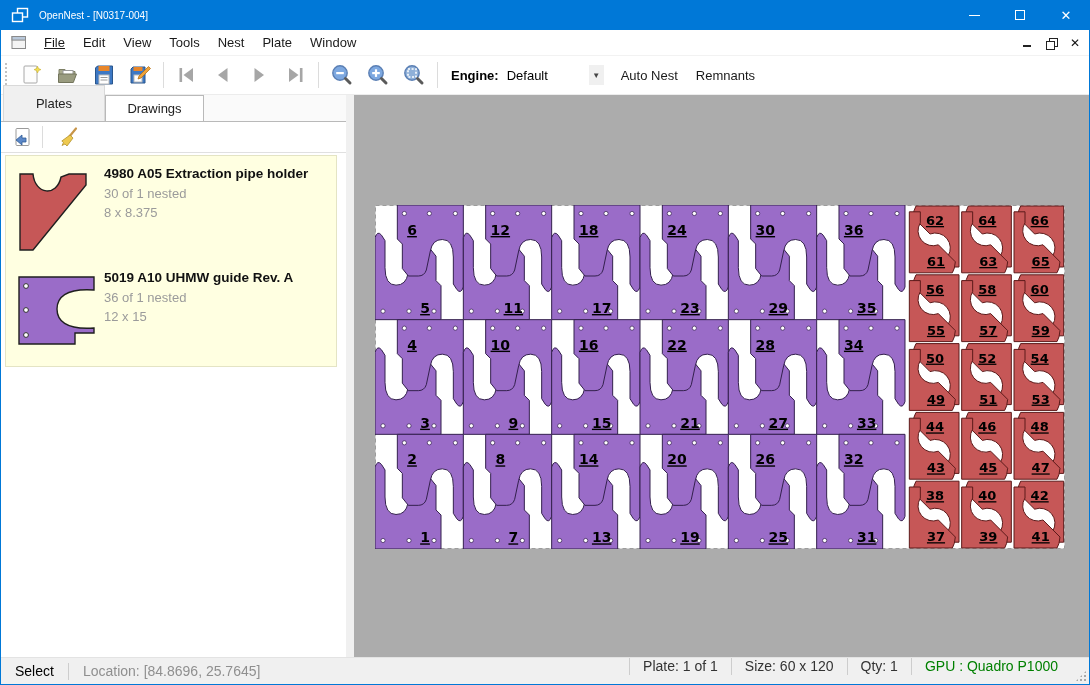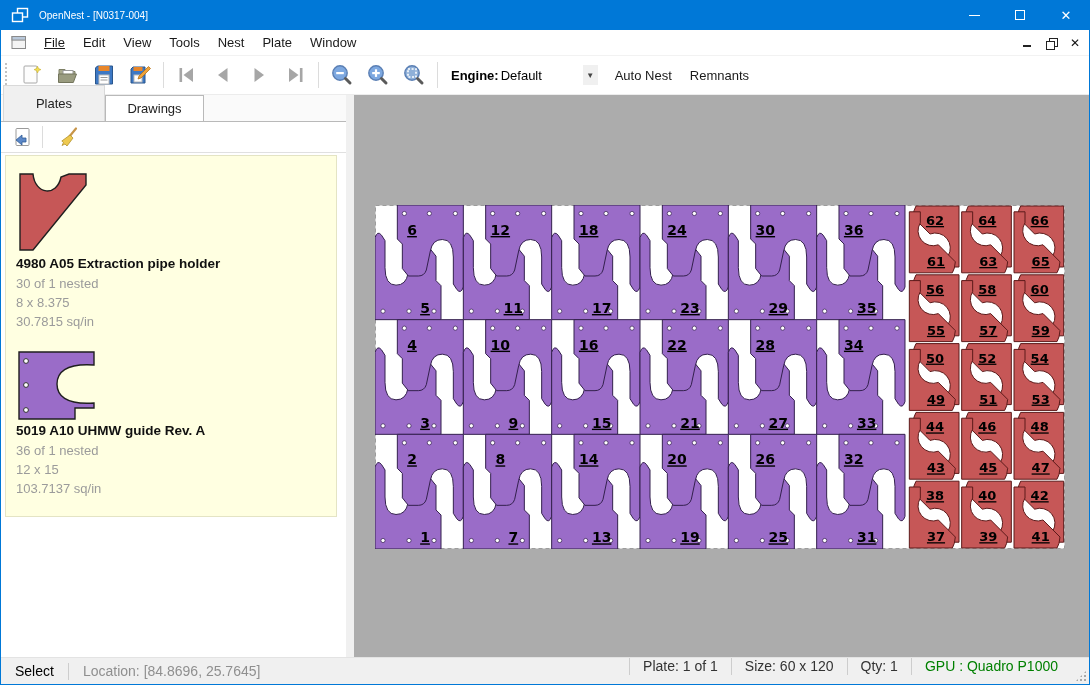--- a/index.html
+++ b/index.html
@@ -33,41 +33,41 @@
   .mdi-restore::after { content:""; position:absolute; left:0; top:3px; width:7px; height:7px; border:1.4px solid #222; background:#fff; }
   .mdi-close { font-size:12px; font-weight:bold; color:#111; line-height:1; }
 
   
   .toolbar { position:absolute; left:0; top:56px; right:0; height:39px; background:#fff;
     display:flex; align-items:center; border-bottom:1px solid #ececec; }
   .grip { width:4px; height:26px; margin-left:3px; margin-right:6px;
     background-image:radial-gradient(#c2c2c2 1px, transparent 1.2px); background-size:4px 4px; }
   .tb-btn { width:36px; height:34px; display:flex; align-items:center; justify-content:center; border:1px solid transparent; }
   .tb-sep { width:1px; height:26px; background:#dcdcdc; margin:0 5px; }
-  .engine-label { font-weight:bold; margin:0 0 0 8px; }
+  .engine-label { font-weight:bold; margin:0 6px 0 8px; }
   .engine-value { width:84px; padding:3px 2px; }
   .engine-drop { width:15px; height:20px; background:#f0f0f0; display:flex; align-items:center; justify-content:center;
     font-size:8px; color:#444; margin-right:8px; }
   .tb-text-btn { padding:8px 9px; color:#1a1a1a; }
 
   
   .left-panel { position:absolute; left:0; top:95px; width:345px; bottom:27px; background:#fff; }
   .tabstrip { position:absolute; left:0; top:0; right:0; height:26px; background:#fafafa; display:flex; align-items:flex-end; }
   .tab { height:36px; padding:0 4px; display:flex; align-items:center; justify-content:center;
     border:1px solid #d9d9d9; border-bottom:none; background:#f0f0f0; color:#222; }
   .tab.plates { width:102px; margin-left:2px; }
   .tab.active { height:26px; background:#fff; border-color:#b9b9b9; position:relative; z-index:2; width:99px; }
   .panel-body { position:absolute; left:0; top:26px; right:0; bottom:0; background:#fff; border-top:1px solid #b9b9b9; }
   .panel-toolbar { height:31px; display:flex; align-items:center; border-bottom:1px solid #e0e0e0; }
   .pt-btn { width:30px; height:28px; margin-left:6px; display:flex; align-items:center; justify-content:center; border:1px solid transparent; }
   .pt-sep { width:1px; height:22px; background:#dcdcdc; margin:0 5px; }
 
   .drawings-list { position:absolute; left:4px; right:9px; top:33px; background:#FFFFE1;
     border:1px solid #e4e4c4; padding:4px 0 10px 0; }
-  .drawing-item { display:flex; padding:6px 8px 8px 10px;flex-direction:column; }
+  .drawing-item { display:flex; padding:6px 8px 8px 10px; }
   .thumb-box { width:88px; min-width:88px; display:flex; align-items:flex-start; justify-content:flex-start; padding-top:4px; }
   .ditem-text .ditem-title { font-weight:bold; font-size:13.5px; color:#111; margin-bottom:3px; }
   .ditem-text .ditem-line { color:#9b9b9b; font-size:13px; line-height:19px; }
 
   
   .splitter { position:absolute; left:345px; top:95px; width:8px; bottom:27px; background:#f0f0f0; }
   .canvas { position:absolute; left:353px; top:95px; right:0; bottom:27px; background:#ACACAC; }
   .plate { position:absolute; left:21px; top:110px; width:690px; height:344px; }
 
   
@@ -248,37 +248,35 @@
           <div class="drawing-item">
             <div class="thumb-box">
               <svg width="76" height="86" viewBox="0 0 76 86">
                 <path d="M4,4 L17,4 C19,25 41,27 45,7 L53,4 L70,4 L70,15 L17,80 L4,80 Z" fill="#C65757" stroke="#1f1f1f" stroke-width="1.4"></path>
               </svg>
             </div>
             <div class="ditem-text">
               <div class="ditem-title">4980 A05 Extraction pipe holder</div>
               <div class="ditem-line">30 of 1 nested</div>
               <div class="ditem-line">8 x 8.375</div>
-              <div class="ditem-line">30.7815 sq/in</div>
             </div>
           </div>
           <div class="drawing-item">
             <div class="thumb-box">
               <svg width="82" height="74" viewBox="0 0 82 74">
                 <path d="M3,3 H78 V16 C49,14 41,24 41,35 C41,46 49,56 78,54 V59 H59 V70 H3 Z" fill="#9A6CC8" stroke="#1f1f1f" stroke-width="1.4"></path>
                 <circle cx="10" cy="12" r="2.4" fill="#fff" stroke="#333"></circle>
                 <circle cx="10" cy="36" r="2.4" fill="#fff" stroke="#333"></circle>
                 <circle cx="10" cy="61" r="2.4" fill="#fff" stroke="#333"></circle>
               </svg>
             </div>
             <div class="ditem-text">
               <div class="ditem-title">5019 A10 UHMW guide Rev. A</div>
               <div class="ditem-line">36 of 1 nested</div>
               <div class="ditem-line">12 x 15</div>
-              <div class="ditem-line">103.7137 sq/in</div>
             </div>
           </div>
         </div>
     </div>
   </div>
 
   <div class="splitter"></div>
   <div class="canvas">
     <svg class="plate" id="plate-svg" viewBox="0 0 690 344" width="690" height="344">
         <rect x="0.5" y="0.5" width="689" height="343" fill="#ffffff" stroke="#9c9c9c" stroke-dasharray="4 3"></rect>

